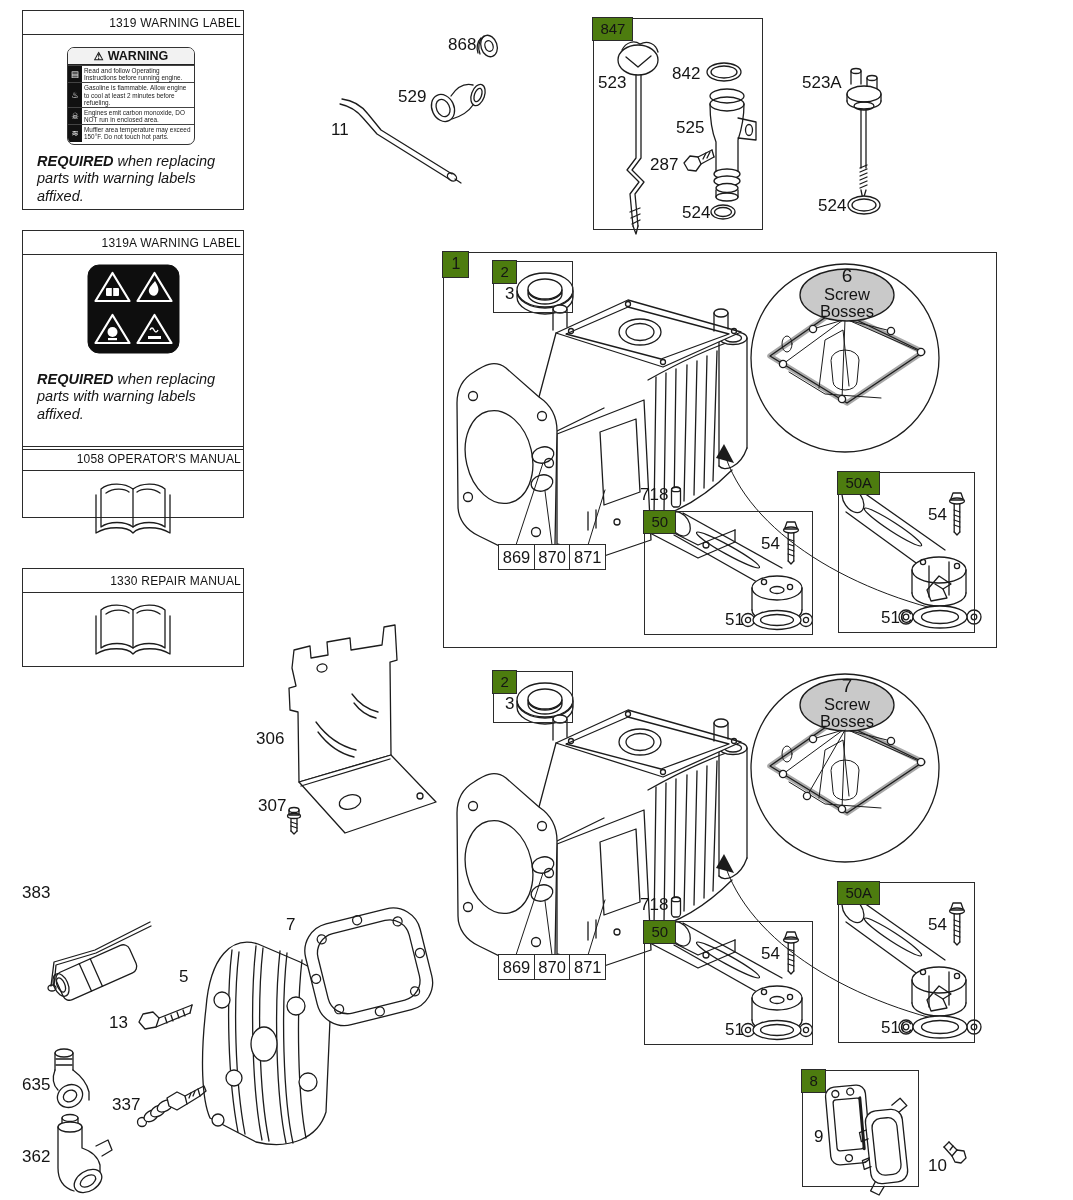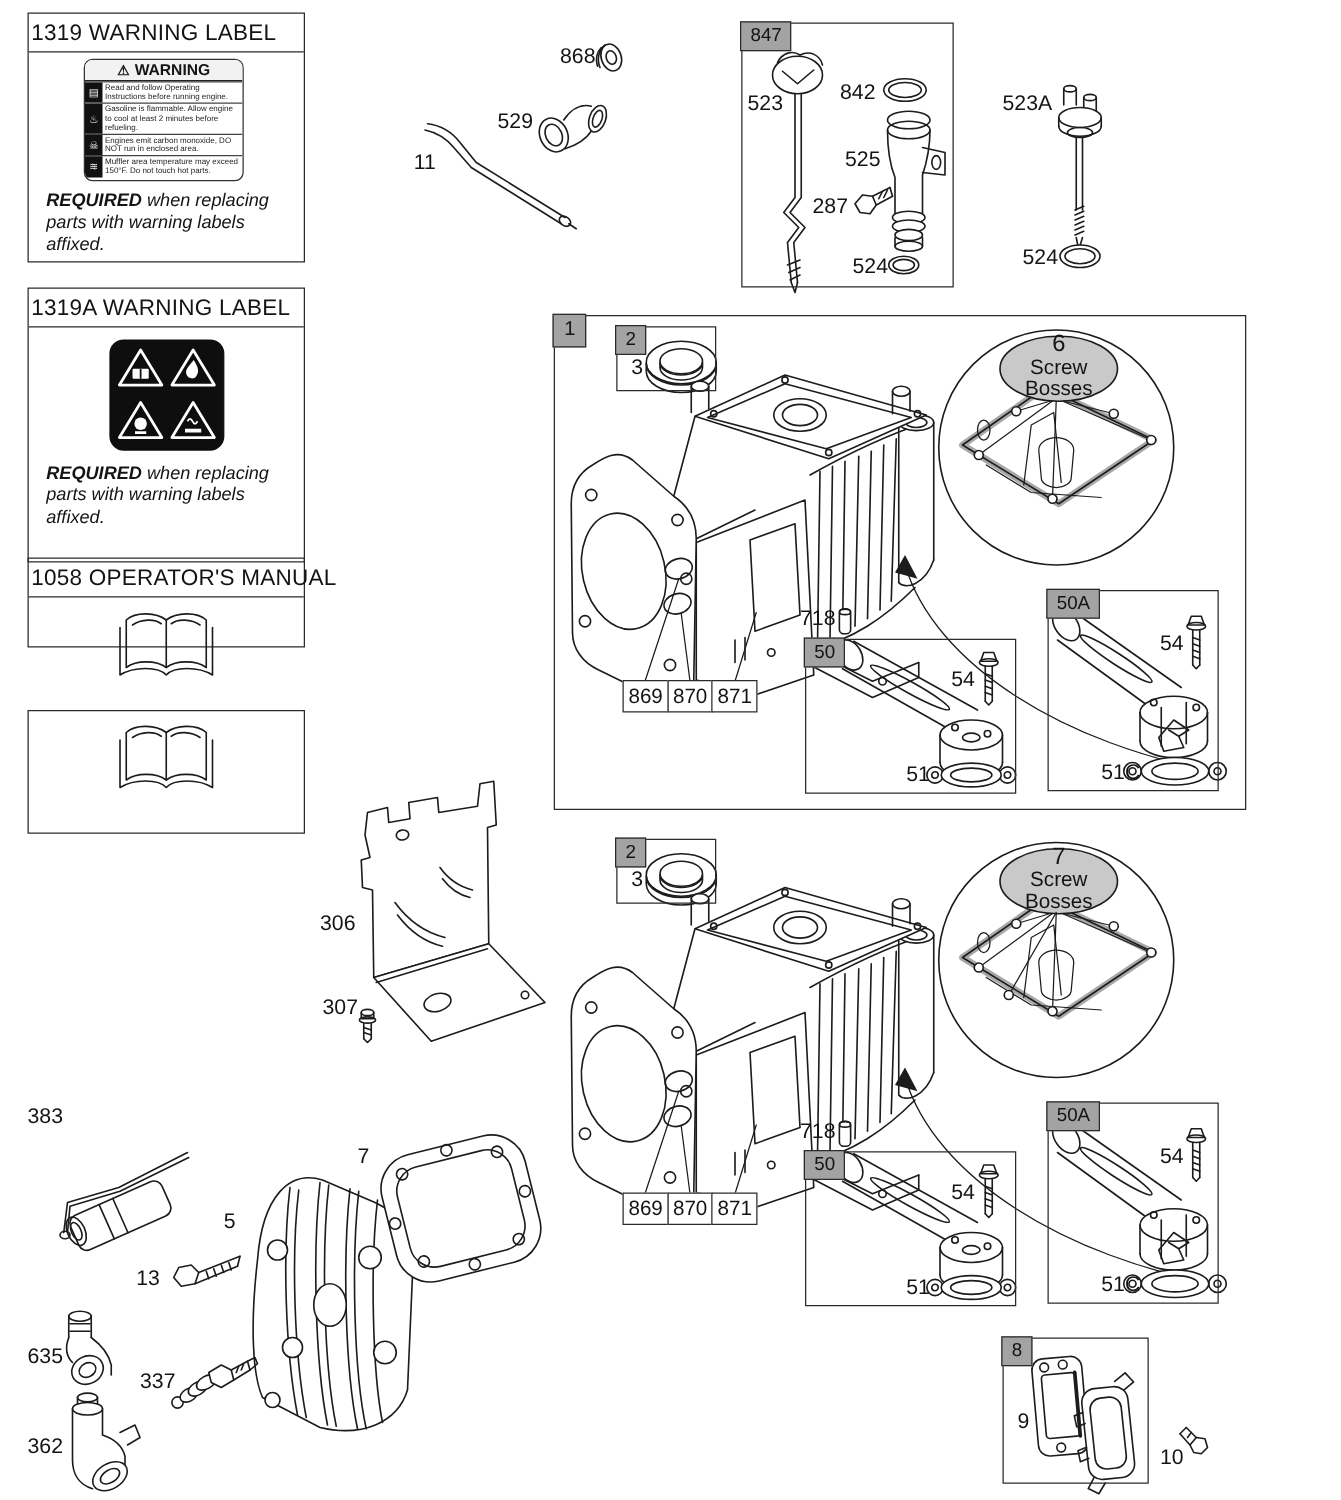--- a/index.html
+++ b/index.html
@@ -7,33 +7,33 @@
   .canvas{position:relative;width:1073px;height:1200px;background:#fff;overflow:hidden;
           font-family:"Liberation Sans",sans-serif;color:#141414}
   .art{position:absolute;left:0;top:0}
   .line *{fill:none;stroke:#1c1c1c;stroke-width:1.3;stroke-linecap:round;stroke-linejoin:round}
   .line .thin{stroke-width:1}
   .line .fw{fill:#ffffff}
   .line .fb{fill:#1c1c1c;stroke:none}
   .line .rimg{stroke:#a8a8a8;stroke-width:5.5}
   .line .bossfill{fill:#c9c9c9}
   .part-box{position:absolute;border:1.6px solid #2b2b2b;background:transparent}
-  .corner{position:absolute;left:-1.6px;top:-1.6px;border:1.6px solid #2b2b2b;background:#a3a3a3;
+  .corner{position:absolute;left:-1.6px;top:-1.6px;border:1.6px solid #2b2b2b;background:#4d7c0f;
           font-size:16px;line-height:1;padding:4px 8px 5px;white-space:nowrap}
   .corner.small{font-size:15px;padding:3px 7px 4px}
   .plabel{position:absolute;font-size:17px;line-height:1;white-space:nowrap}
   .bosses-text{position:absolute;width:96px;text-align:center;line-height:1.05}
   .bosses-count{font-size:19px}
   .bosses-line{font-size:16.5px}
   .bore-table{position:absolute;display:flex}
   .bore-cell{width:37px;height:26px;border:1.4px solid #2b2b2b;margin-left:-1.4px;background:#fff;
              display:flex;align-items:center;justify-content:center;font-size:16.5px}
   .bore-cell:first-child{margin-left:0}
   .panel{position:absolute;border:1.6px solid #2b2b2b;background:transparent}
-  .panel-title{border-bottom:1.6px solid #2b2b2b;text-align:left;font-size:18px;
+  .panel-title{border-bottom:1.6px solid #2b2b2b;text-align:right;font-size:12px;
                padding:5px 2px 4px;letter-spacing:.2px;white-space:nowrap}
   .panel-title.only{border-bottom:none}
   .panel-body{display:flex;justify-content:center;align-items:flex-start}
   .req{position:absolute;left:14px;right:6px;font-style:italic;font-size:14.5px;line-height:1.2}
   .req b{font-weight:bold}
   
   .wlabel{position:absolute;left:44px;top:36px;width:128px;height:98px;border:1.5px solid #333;
           border-radius:7px;overflow:hidden;background:#fff}
   .wl-head{display:flex;align-items:center;justify-content:center;gap:4px;font-weight:bold;
            font-size:12.5px;border-bottom:1.4px solid #222;padding:1px 0;background:#f2f2f2}
@@ -510,20 +510,21 @@
         <path d="M0,2 C-8,-4 -24,-5 -32,2 L-32,40 C-24,34 -8,34 0,40 C8,34 24,34 32,40 L32,2 C24,-5 8,-4 0,2 Z"></path>
         <line x1="0" y1="2" x2="0" y2="40"></line>
         <path d="M-27,6 C-20,1 -9,1 -4,5"></path>
         <path d="M27,6 C20,1 9,1 4,5"></path>
         <path d="M-37,8 L-37,46 C-26,39 -6,39 0,46 C6,39 26,39 37,46 L37,8"></path>
       </svg>
     </div>
   </div>
 
   <div class="panel" style="left:22px;top:568px;width:222px;height:99px">
+    <div class="panel-title">1330 REPAIR MANUAL</div>
     <div class="panel-body" style="padding-top:7px">
       <svg width="86" height="62" viewBox="-43 -8 86 62" class="line">
         <path d="M0,2 C-8,-4 -24,-5 -32,2 L-32,40 C-24,34 -8,34 0,40 C8,34 24,34 32,40 L32,2 C24,-5 8,-4 0,2 Z"></path>
         <line x1="0" y1="2" x2="0" y2="40"></line>
         <path d="M-27,6 C-20,1 -9,1 -4,5"></path>
         <path d="M27,6 C20,1 9,1 4,5"></path>
         <path d="M-37,8 L-37,46 C-26,39 -6,39 0,46 C6,39 26,39 37,46 L37,8"></path>
       </svg>
     </div>
   </div>

